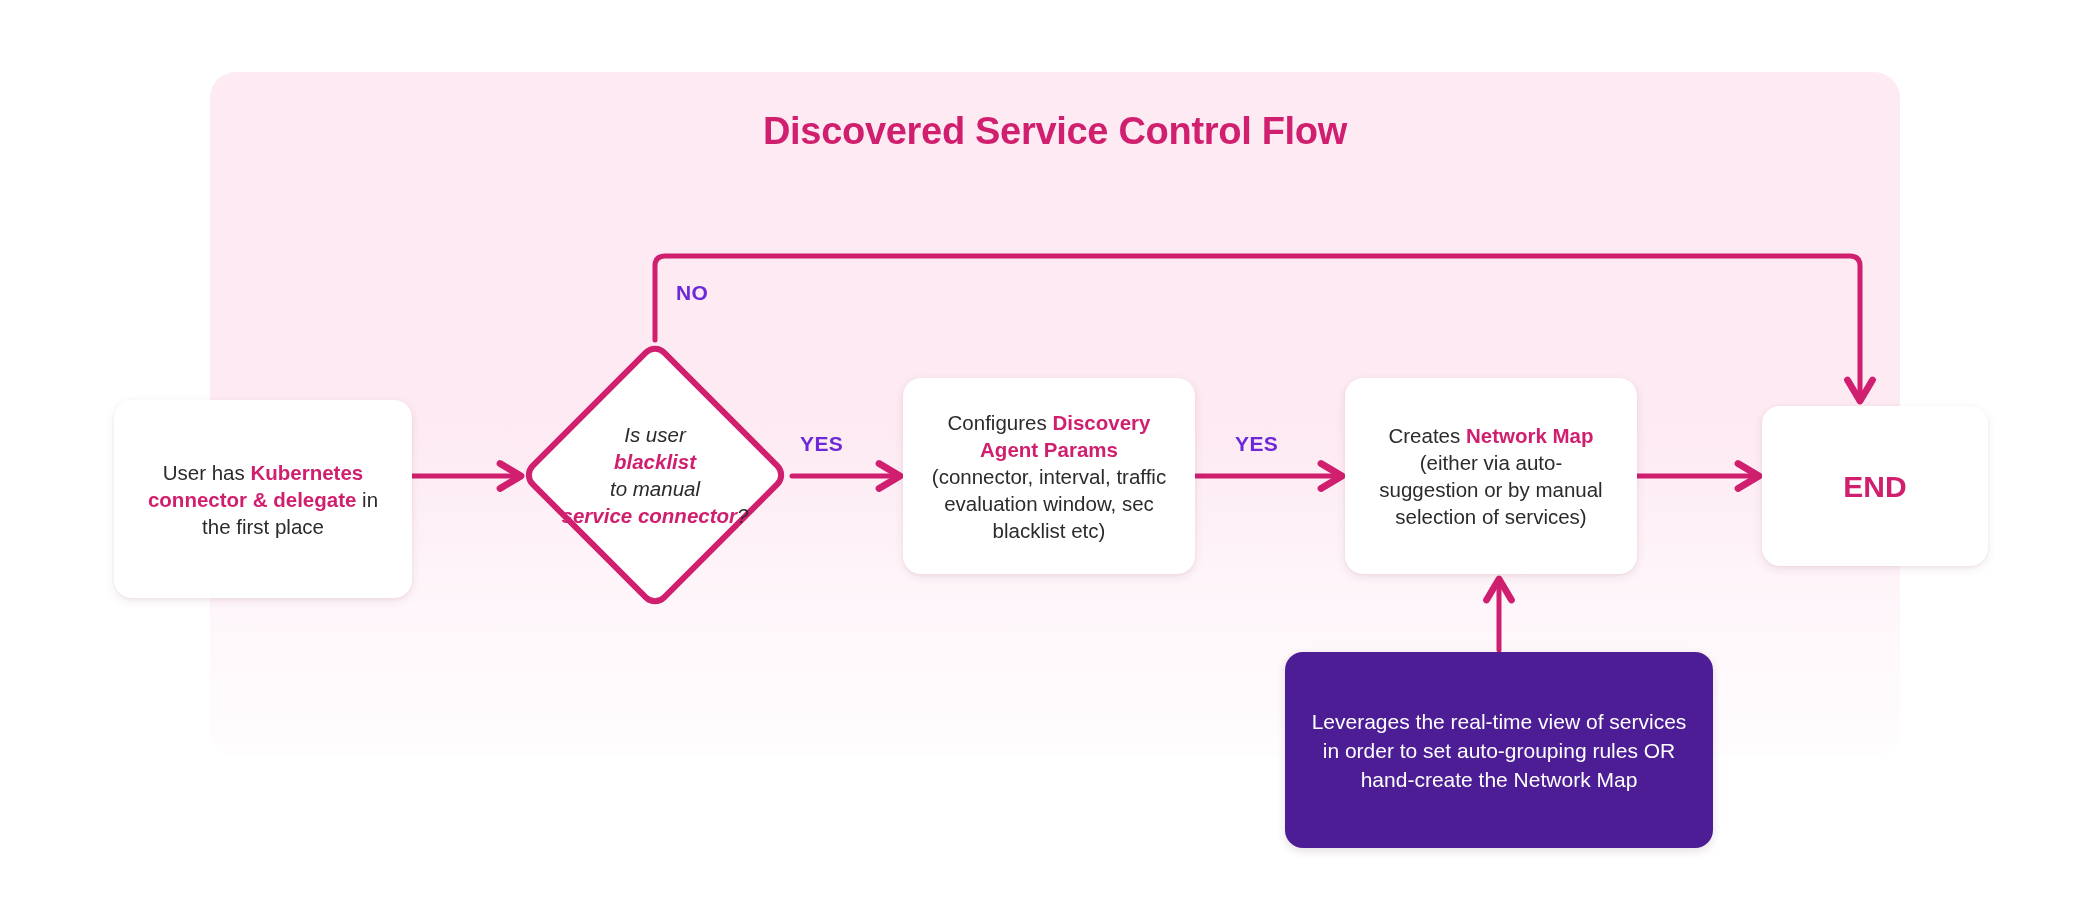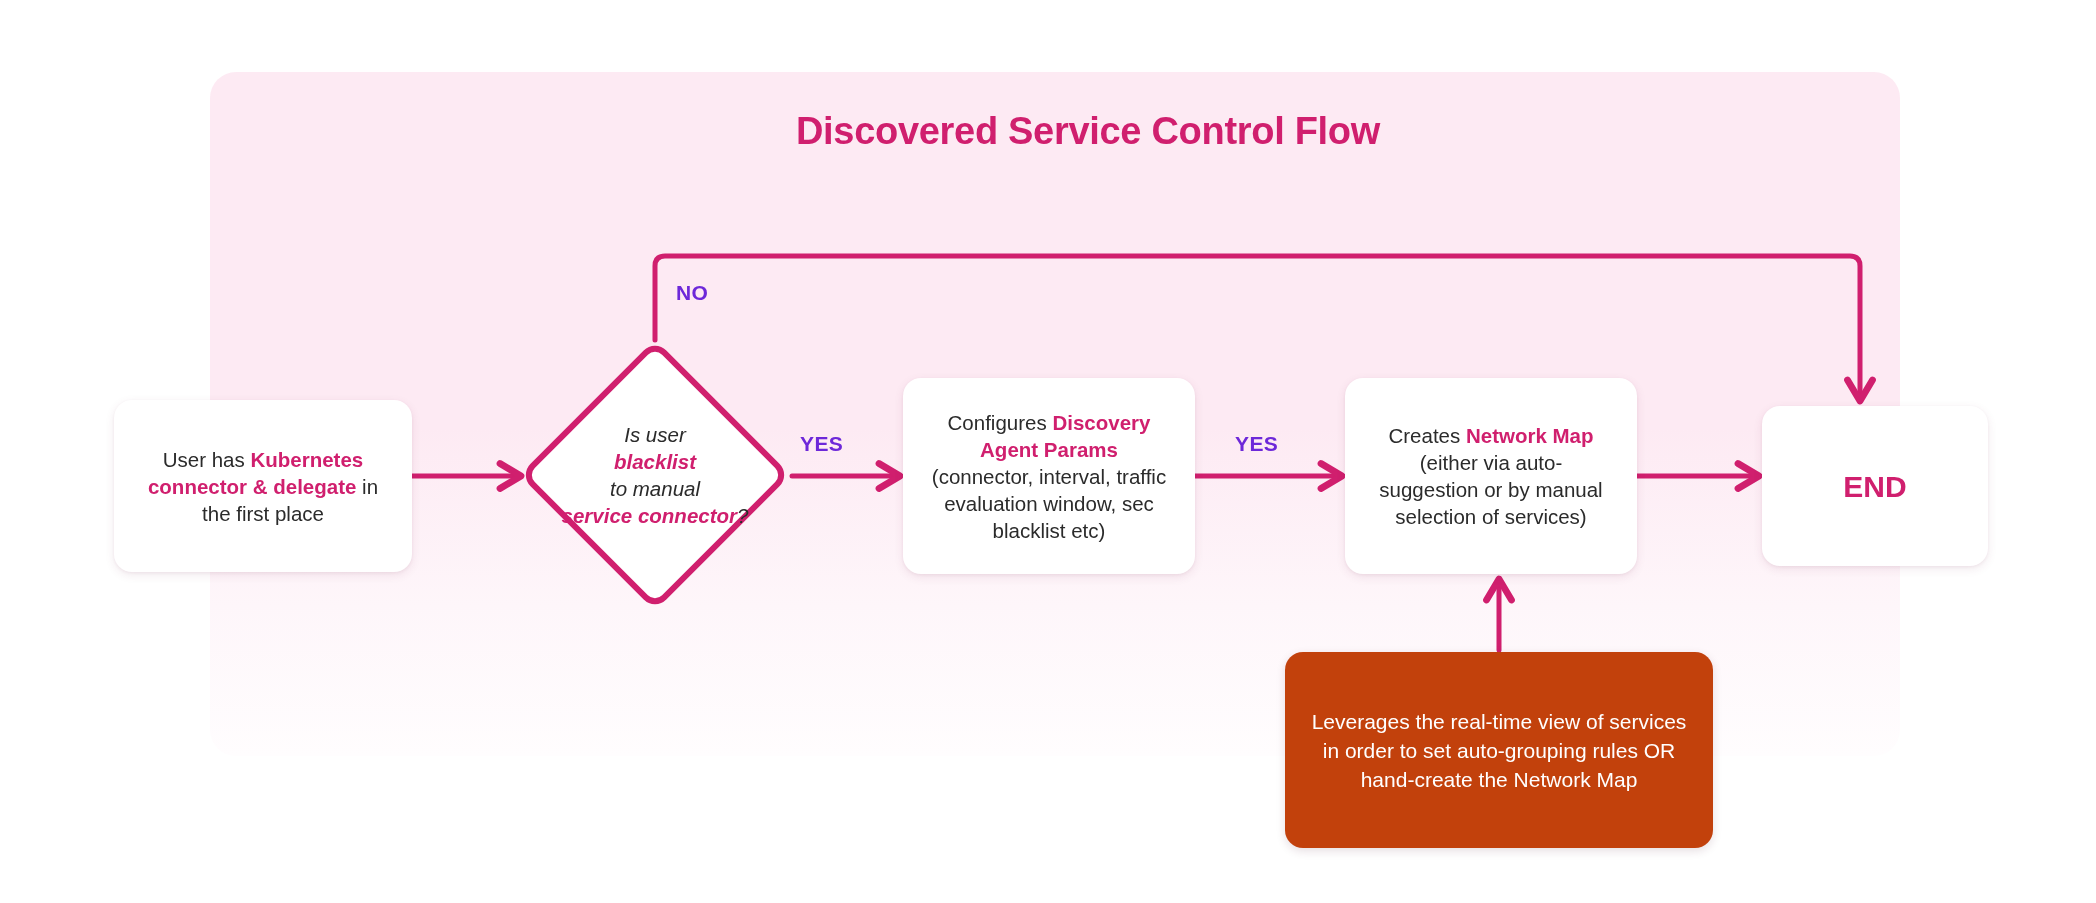--- a/index.html
+++ b/index.html
@@ -23,42 +23,41 @@
   
   .title{
     position:absolute;
     left:210px;top:110px;
     width:1690px;
     text-align:center;
     font-size:38px;
     font-weight:bold;
     letter-spacing:-0.3px;
     color:#d01f6e;
-    margin-left:33px;
   }
 
   
   .card{
     position:absolute;
     background:#ffffff;
     border-radius:18px;
     box-shadow:0 3px 10px rgba(120,40,80,0.10), 0 1px 3px rgba(120,40,80,0.06);
     display:flex;
     align-items:center;
     justify-content:center;
     text-align:center;
     color:#2b2b2b;
     font-size:20.5px;
     line-height:27px;
     box-sizing:border-box;
     padding:10px 26px;
   }
   .card .hl{color:#d01f6e;font-weight:bold;}
 
-  #card-user   {left:114px; top:400px; width:298px; height:172px;}
+  #card-user   {left:114px; top:400px; width:298px; height:198px;}
   #card-config {left:903px; top:378px; width:292px; height:196px;}
   #card-netmap {left:1345px;top:378px; width:292px; height:196px;}
   #card-end    {left:1762px;top:406px; width:226px; height:160px;
                 font-size:30px;font-weight:bold;color:#d01f6e;}
 
   
   .diamond-wrap{
     position:absolute;
     left:520px;top:340px;
     width:270px;height:270px;font-style:italic;
@@ -80,21 +79,21 @@
     text-align:center;
     font-size:20.5px;line-height:27px;color:#2b2b2b;
   }
   .diamond-text .hl{color:#d01f6e;font-weight:bold;}
 
   
   #note{
     position:absolute;
     left:1285px;top:652px;
     width:428px;height:196px;
-    background:#c2410c;
+    background:#4c1d95;
     border-radius:18px;
     box-shadow:0 3px 10px rgba(80,20,50,0.14);
     display:flex;align-items:center;justify-content:center;
     text-align:center;
     color:#ffffff;
     font-size:21px;line-height:29px;
     box-sizing:border-box;
     padding:10px 20px;
   }
 

